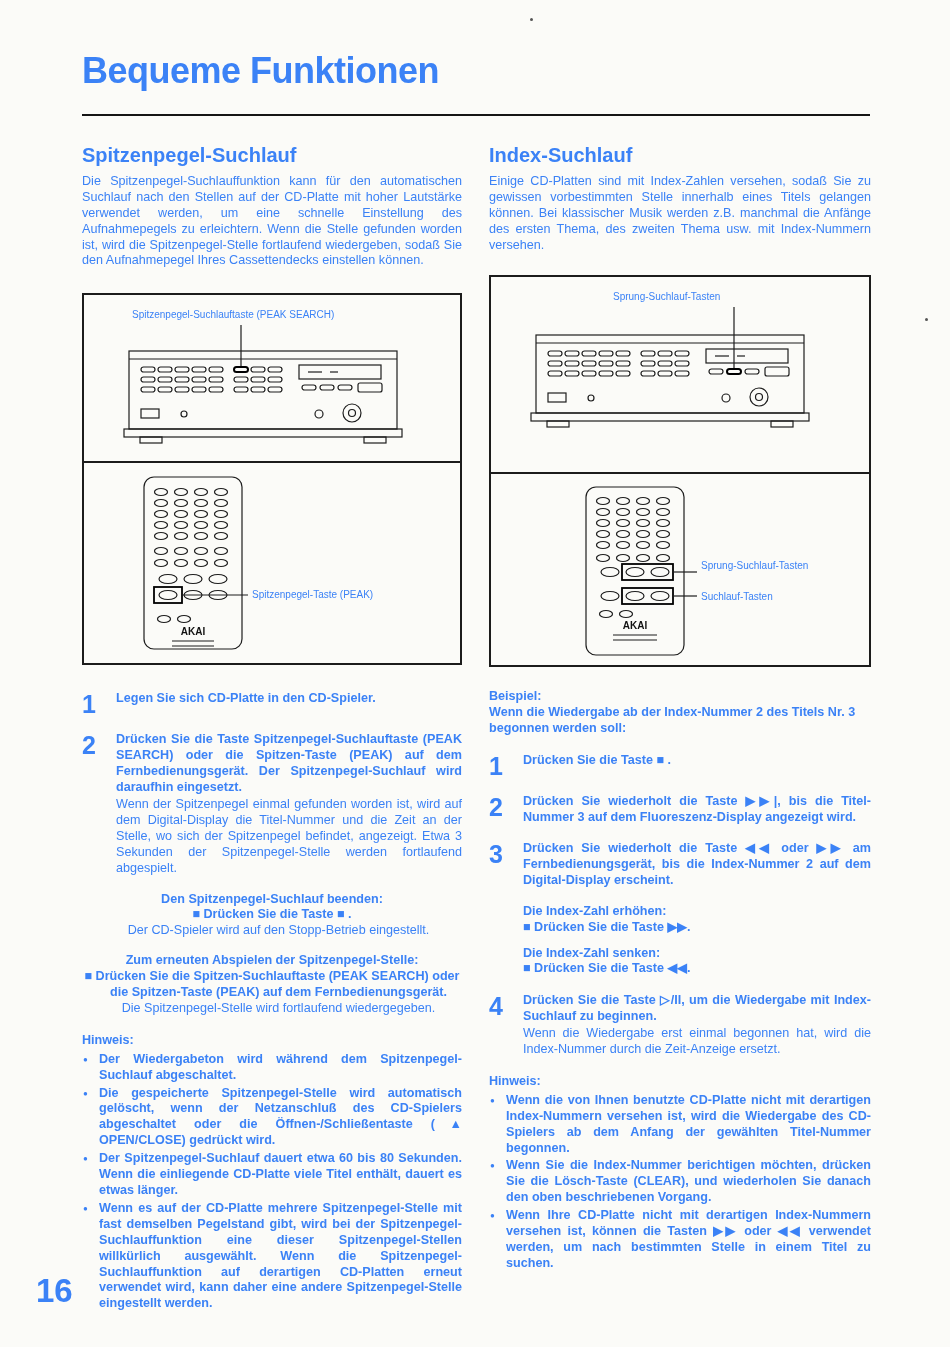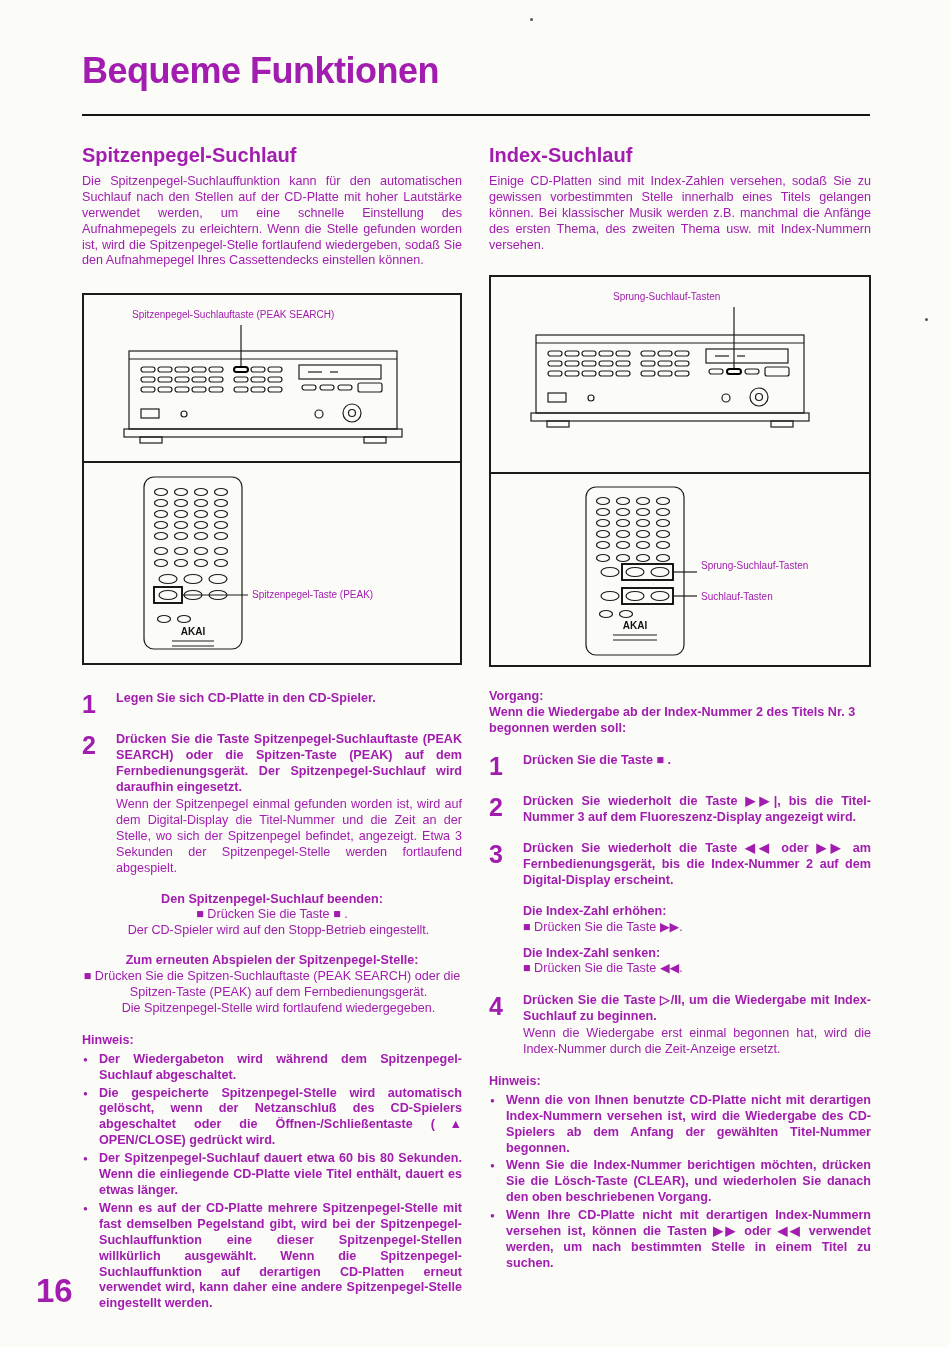--- a/index.html
+++ b/index.html
@@ -1,20 +1,20 @@
 <!DOCTYPE html>
 <html><head>
 <meta charset="utf-8">
 <style>
   * { box-sizing: border-box; }
   html, body { margin: 0; padding: 0; background: #e9e9e6; }
   body { font-family: "Liberation Sans", sans-serif; }
   .page {
     position: relative; width: 950px; height: 1347px; margin: 0 auto;
-    background: #fbfbf8; color: #a21caf; overflow: hidden;
+    background: #fbfbf8; color: #3b82f6; overflow: hidden;
   }
   .page-title {
     position: absolute; left: 82px; top: 50px;
     font-size: 36px; font-weight: bold; letter-spacing: -0.5px; margin: 0;
   }
   .title-rule { position: absolute; left: 82px; top: 114px; width: 788px; height: 2px; background: #151515; }
 
   .col { position: absolute; top: 148px; font-size: 12.6px; line-height: 15.9px; }
   .col-left  { left: 82px;  width: 380px; }
   .col-right { left: 489px; width: 382px; }
@@ -31,21 +31,21 @@
 
   .steps { margin-top: 26px; }
   .step { display: flex; margin-bottom: 15px; }
   .step-num { width: 34px; flex: none; font-size: 25px; font-weight: bold; line-height: 1; padding-top: 1px; }
   .step-text { flex: 1; text-align: justify; }
   .step-bold { font-weight: bold; }
   .step-rest { margin-top: 1px; }
 
   .subsec { margin-top: 14px; text-align: center; }
   .subsec-heading { font-weight: bold; }
-  .bullet-line { font-weight: normal; padding-left: 13px; text-indent: -13px; }
+  .bullet-line { font-weight: bold; padding-left: 13px; text-indent: -13px; }
   .sub-rest { padding-left: 13px; }
 
   .notes { margin-top: 16px; }
   .notes-heading { font-weight: bold; }
   .notes ul { margin: 3px 0 16px 0; padding: 0; list-style: none; font-weight: bold; }
   .notes li { padding-left: 17px; position: relative; text-align: justify; margin-bottom: 2px; }
   .notes li::before { content: "●"; position: absolute; left: 1px; top: 0px; font-size: 8px; }
 
   .example { margin-top: 22px; font-weight: bold; }
   .example-heading { font-weight: bold; }
@@ -306,21 +306,21 @@
         <rect x="131" y="311" width="51" height="16" stroke="#000" stroke-width="1.8" fill="none"></rect>
         <line x1="182" y1="319" x2="206" y2="319" stroke="#1d1d1d" stroke-width="1.2"></line>
         <text x="144" y="352" text-anchor="middle" font-size="10" font-weight="bold" fill="#111">AKAI</text>
       </svg>
       <div class="fig-label nowrap" style="left:122px;top:12px">Sprung-Suchlauf-Tasten</div>
       <div class="fig-label" style="left:210px;top:281px;width:120px">Sprung-Suchlauf-Tasten</div>
       <div class="fig-label nowrap" style="left:210px;top:312px">Suchlauf-Tasten</div>
     </figure>
 
     <div class="example">
-      <div class="example-heading">Vorgang:</div>
+      <div class="example-heading">Beispiel:</div>
       <div>Wenn die Wiedergabe ab der Index-Nummer 2 des Titels Nr. 3 begonnen werden soll:</div>
     </div>
 
     <div class="steps" style="margin-top:16px">
       <div class="step">
         <div class="step-num">1</div>
         <div class="step-text"><span class="step-bold">Drücken Sie die Taste ■ .</span></div>
       </div>
       <div class="step">
         <div class="step-num">2</div>

